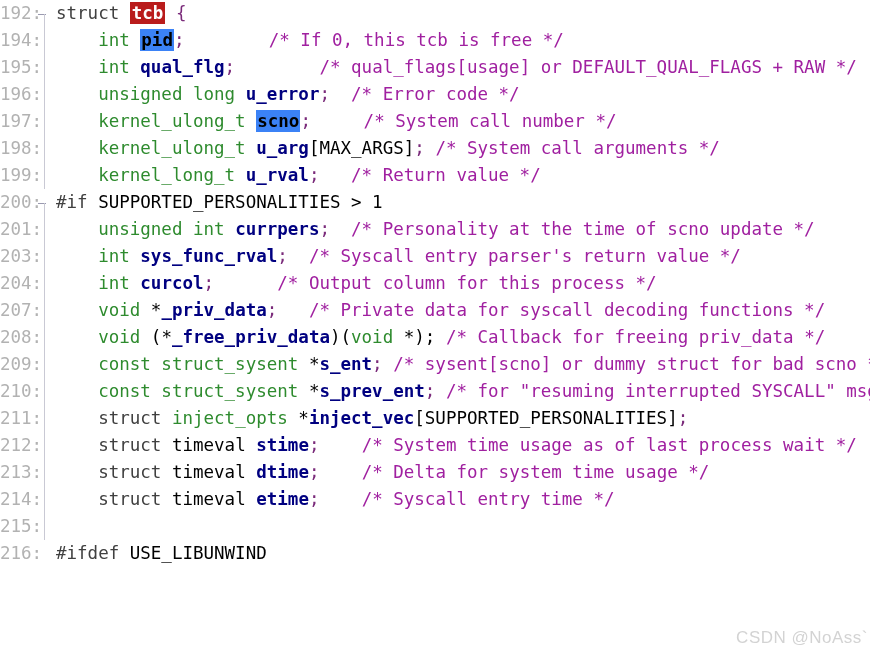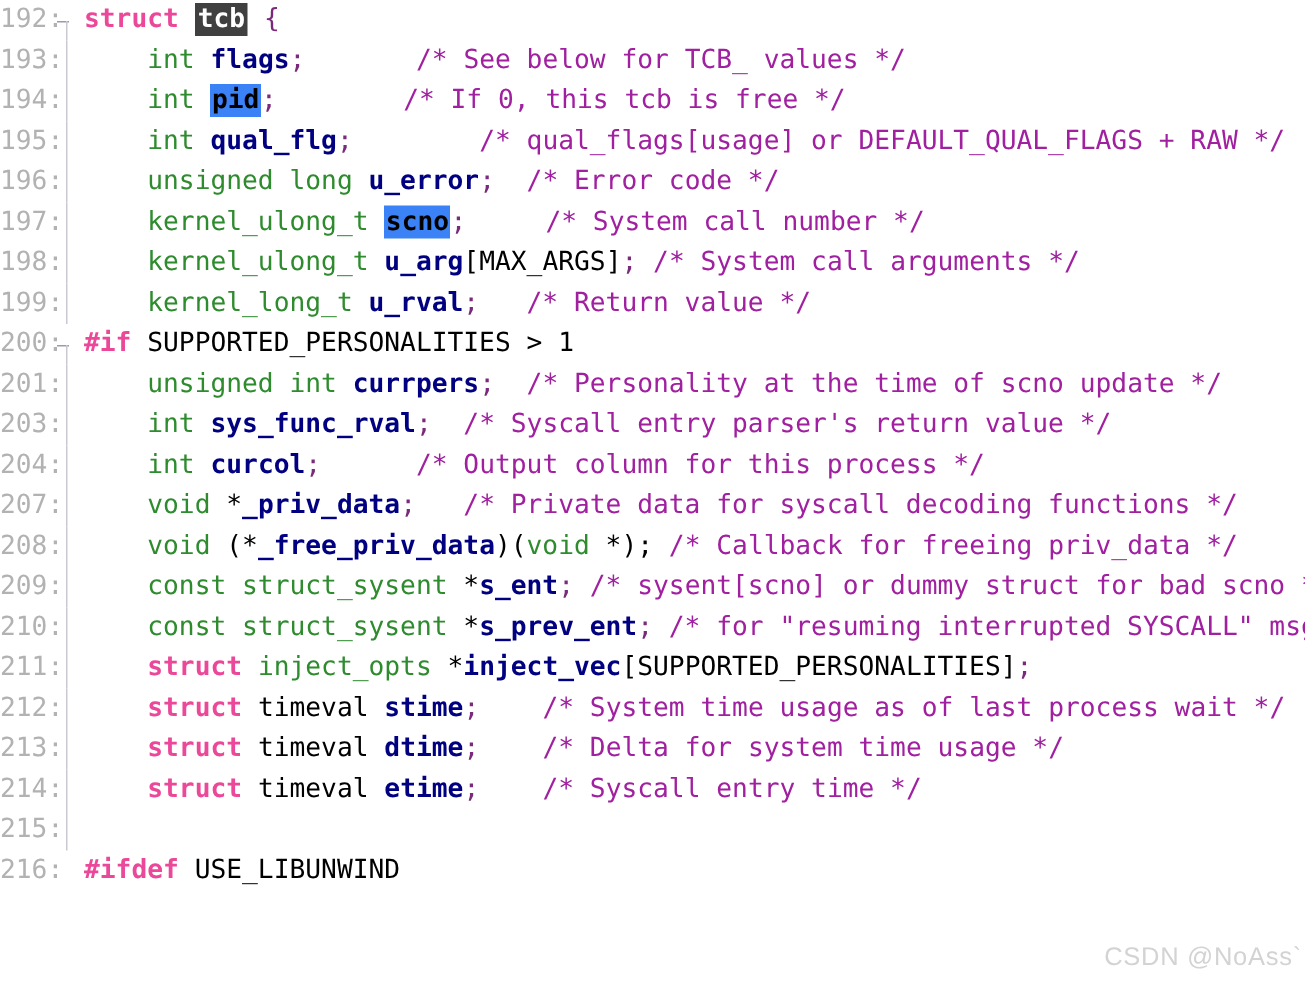--- a/index.html
+++ b/index.html
@@ -66,48 +66,47 @@
     height: 1px;
     background: #9a9ab0;
   }
   .src {
     flex: 1;
     font-size: 17.5px;
     color: #000000;
     padding-left: 4px;
   }
   
-  .kw      { color: #ec4899; font-weight: bold; }        
+  .kw      { color: #404040; font-weight: normal; }        
   .type    { color: #2e8b2e; }                            
   .ident   { color: #000080; font-weight: bold; }         
   .plain   { color: #000000; }
   .cmt     { color: #a020a0; }                             */
   .macro   { color: #e8160f; }                            
   .punc    { color: #7a2a7a; }
-  .hl-sel  { background: #404040; color: #ffffff; font-weight: bold; padding: 1px 2px; }
+  .hl-sel  { background: #b91c1c; color: #ffffff; font-weight: bold; padding: 1px 2px; }
   .hl-yel  { background: #3b82f6; color: #000000; font-weight: bold; padding: 1px 1px; }
 
   .watermark {
     position: absolute;
     right: 2px;
     bottom: 6px;
     color: #d3d3d3;
     font-family: "Liberation Sans", sans-serif;
     font-size: 17px;
     letter-spacing: 0.5px;
     user-select: none;
   }
 </style>
 </head>
 <body>
 
 <div id="editor">
   <div class="code-area">
       <div class="line"><div class="gutter">192:</div><div class="foldcol"><div class="hline"></div><div class="vline half-top"></div></div><div class="src"><span class="kw">struct</span><span class="plain"> </span><span class="hl-sel">tcb</span><span class="plain"> </span><span class="punc">{</span></div></div>
-      <div class="line"><div class="gutter">193:</div><div class="foldcol"><div class="vline"></div></div><div class="src"><span class="plain">    </span><span class="type">int</span><span class="plain"> </span><span class="ident">flags</span><span class="punc">;</span><span class="plain">       </span><span class="cmt">/* See below for TCB_ values */</span></div></div>
       <div class="line"><div class="gutter">194:</div><div class="foldcol"><div class="vline"></div></div><div class="src"><span class="plain">    </span><span class="type">int</span><span class="plain"> </span><span class="hl-yel">pid</span><span class="punc">;</span><span class="plain">        </span><span class="cmt">/* If 0, this tcb is free */</span></div></div>
       <div class="line"><div class="gutter">195:</div><div class="foldcol"><div class="vline"></div></div><div class="src"><span class="plain">    </span><span class="type">int</span><span class="plain"> </span><span class="ident">qual_flg</span><span class="punc">;</span><span class="plain">        </span><span class="cmt">/* qual_flags[usage] or DEFAULT_QUAL_FLAGS + RAW */</span></div></div>
       <div class="line"><div class="gutter">196:</div><div class="foldcol"><div class="vline"></div></div><div class="src"><span class="plain">    </span><span class="type">unsigned long</span><span class="plain"> </span><span class="ident">u_error</span><span class="punc">;</span><span class="plain">  </span><span class="cmt">/* Error code */</span></div></div>
       <div class="line"><div class="gutter">197:</div><div class="foldcol"><div class="vline"></div></div><div class="src"><span class="plain">    </span><span class="type">kernel_ulong_t</span><span class="plain"> </span><span class="hl-yel">scno</span><span class="punc">;</span><span class="plain">     </span><span class="cmt">/* System call number */</span></div></div>
       <div class="line"><div class="gutter">198:</div><div class="foldcol"><div class="vline"></div></div><div class="src"><span class="plain">    </span><span class="type">kernel_ulong_t</span><span class="plain"> </span><span class="ident">u_arg</span><span class="plain">[</span><span class="macro">MAX_ARGS</span><span class="plain">]</span><span class="punc">;</span><span class="plain"> </span><span class="cmt">/* System call arguments */</span></div></div>
       <div class="line"><div class="gutter">199:</div><div class="foldcol"><div class="vline"></div></div><div class="src"><span class="plain">    </span><span class="type">kernel_long_t</span><span class="plain"> </span><span class="ident">u_rval</span><span class="punc">;</span><span class="plain">   </span><span class="cmt">/* Return value */</span></div></div>
       <div class="line"><div class="gutter">200:</div><div class="foldcol"><div class="hline"></div><div class="vline half-top"></div></div><div class="src"><span class="kw">#if</span><span class="plain"> </span><span class="macro">SUPPORTED_PERSONALITIES</span><span class="plain"> &gt; 1</span></div></div>
       <div class="line"><div class="gutter">201:</div><div class="foldcol"><div class="vline"></div></div><div class="src"><span class="plain">    </span><span class="type">unsigned int</span><span class="plain"> </span><span class="ident">currpers</span><span class="punc">;</span><span class="plain">  </span><span class="cmt">/* Personality at the time of scno update */</span></div></div>
       <div class="line"><div class="gutter">203:</div><div class="foldcol"><div class="vline"></div></div><div class="src"><span class="plain">    </span><span class="type">int</span><span class="plain"> </span><span class="ident">sys_func_rval</span><span class="punc">;</span><span class="plain">  </span><span class="cmt">/* Syscall entry parser's return value */</span></div></div>
       <div class="line"><div class="gutter">204:</div><div class="foldcol"><div class="vline"></div></div><div class="src"><span class="plain">    </span><span class="type">int</span><span class="plain"> </span><span class="ident">curcol</span><span class="punc">;</span><span class="plain">      </span><span class="cmt">/* Output column for this process */</span></div></div>

